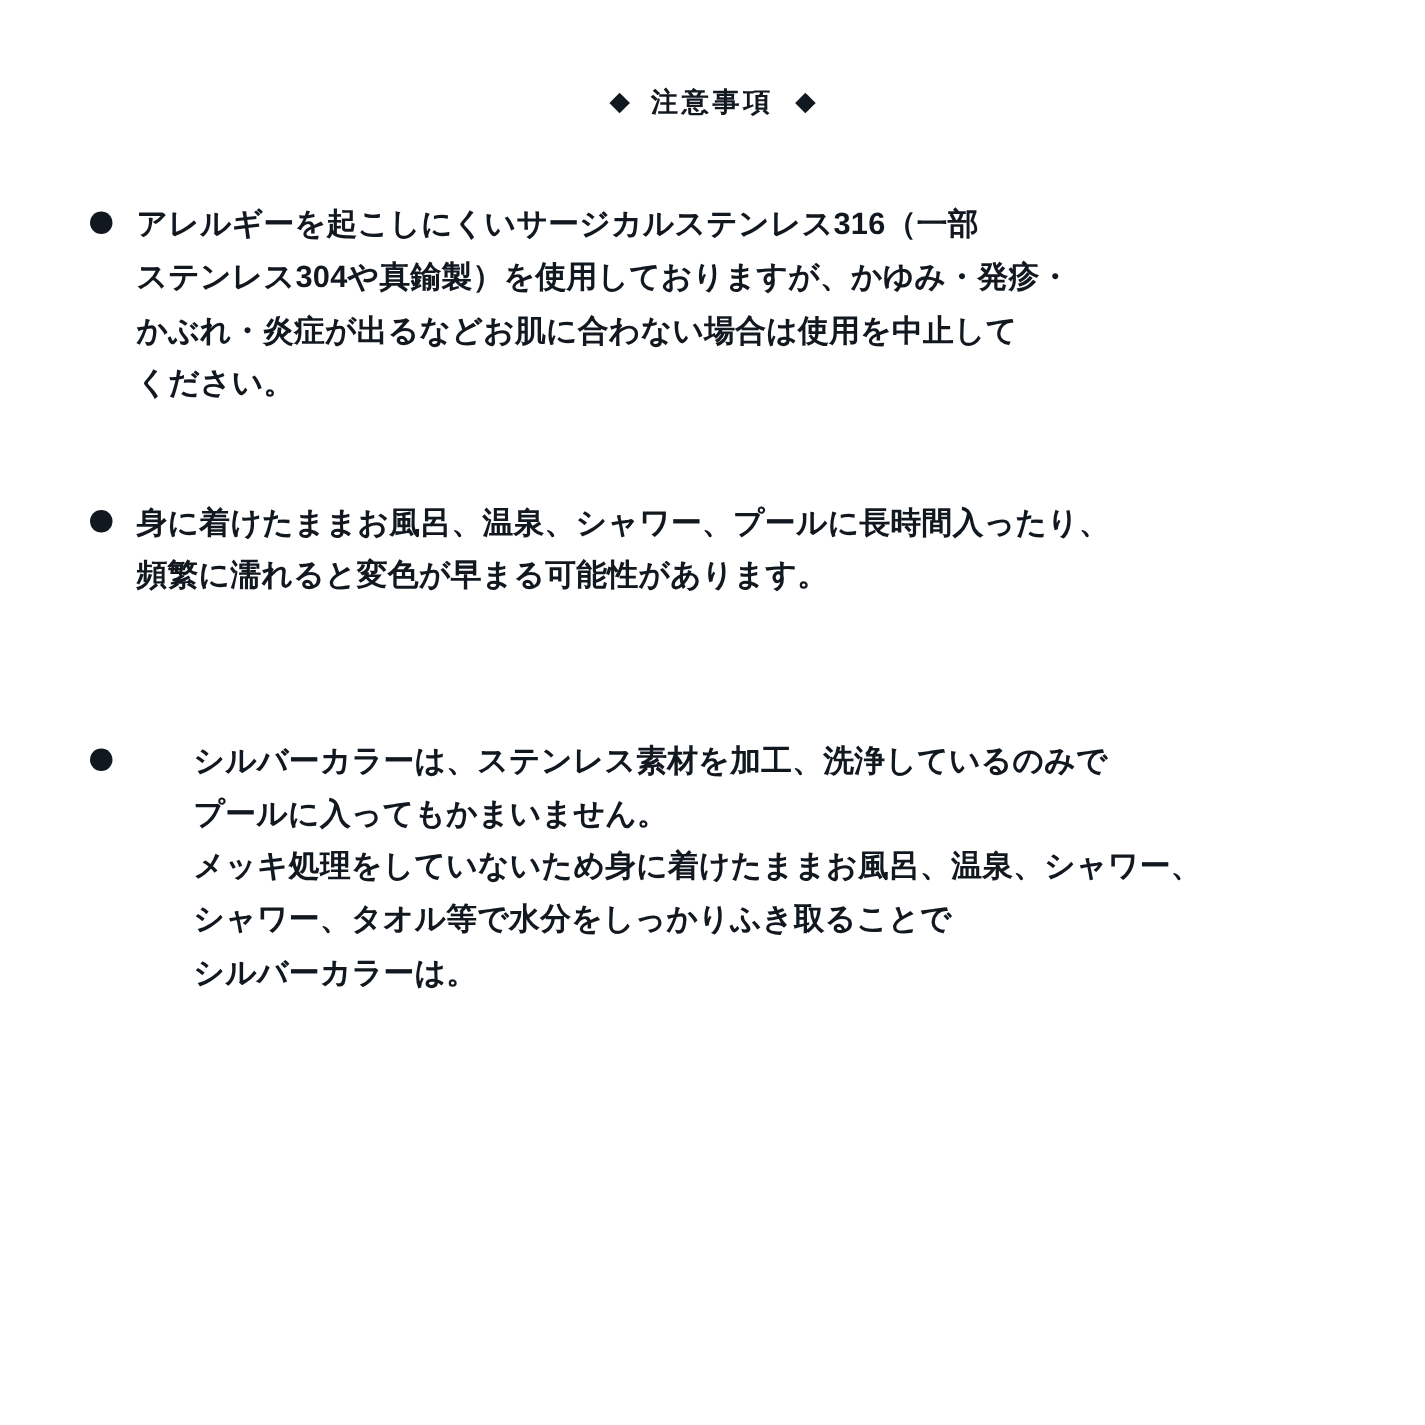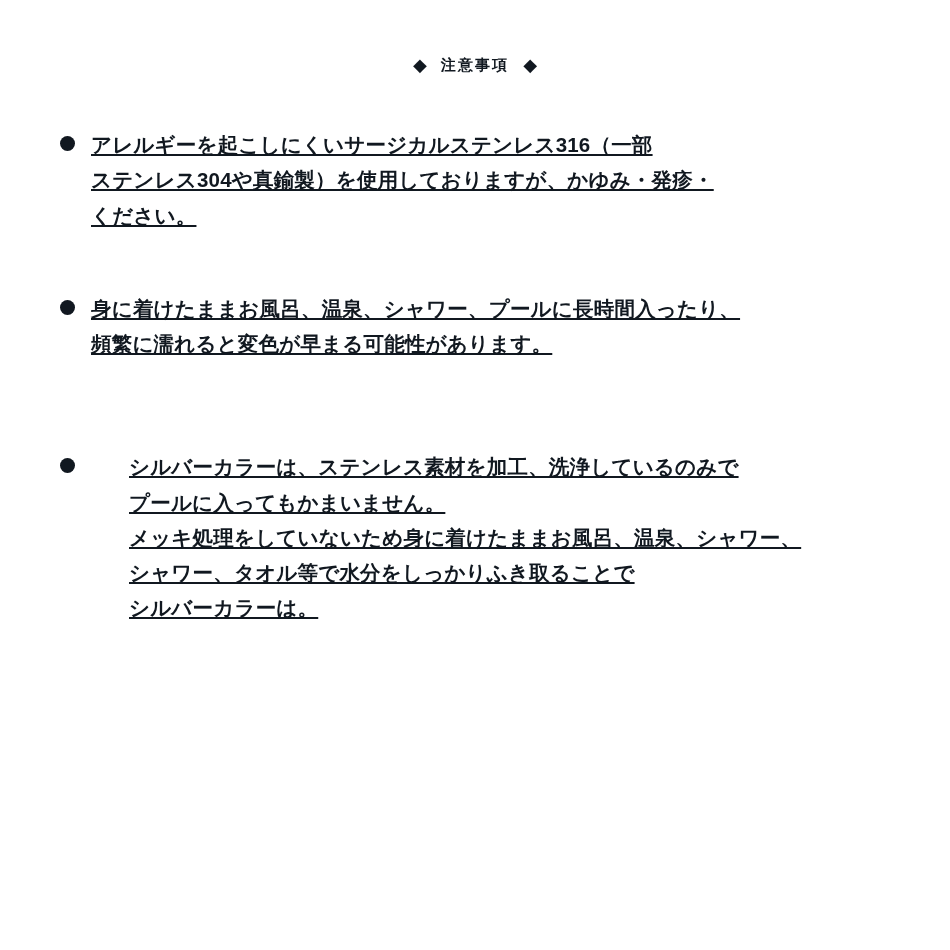--- a/index.html
+++ b/index.html
@@ -28,36 +28,35 @@
     gap: 14px;
     margin: 0 0 52px 0;
   }
   .diamond {
     font-size: 18px;
     line-height: 1;
     color: #111820;
     transform: translateY(-1px);
   }
   .title-text {
-    font-size: 15px;
+    font-size: 18px;
     font-weight: bold;
     letter-spacing: 0.14em;
     color: #111820;
     white-space: nowrap;
   }
   .notes {
     margin: 0;
     padding: 0;
     list-style: none;
   }
   .note {
     display: flex;
     align-items: flex-start;
     margin: 0 0 60px 0;
-    text-decoration: underline;
   }
   .note:last-child {
     margin-bottom: 0;
     gap: 38px;
   }
   .note-1 { margin-bottom: 58px; }
   .note-2 { margin-bottom: 88px; }
   .bullet {
     flex: 0 0 auto;
     width: 15px;
@@ -89,20 +88,21 @@
     <span class="diamond">◆</span>
   </div>
 
   <ul class="notes">
 
     <li class="note note-1">
       <span class="bullet"></span>
       <div class="note-body">
         <div class="line">アレルギーを起こしにくいサージカルステンレス316（一部</div>
         <div class="line">ステンレス304や真鍮製）を使用しておりますが、かゆみ・発疹・</div>
+        <div class="line">かぶれ・炎症が出るなどお肌に合わない場合は使用を中止して</div>
         <div class="line">ください。</div>
       </div>
     </li>
 
     <li class="note note-2">
       <span class="bullet"></span>
       <div class="note-body">
         <div class="line">身に着けたままお風呂、温泉、シャワー、プールに長時間入ったり、</div>
         <div class="line">頻繁に濡れると変色が早まる可能性があります。</div>
       </div>

